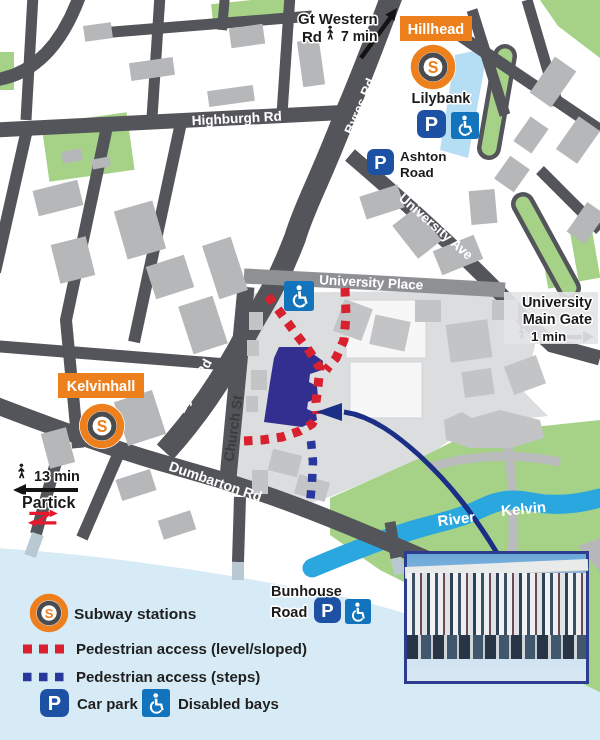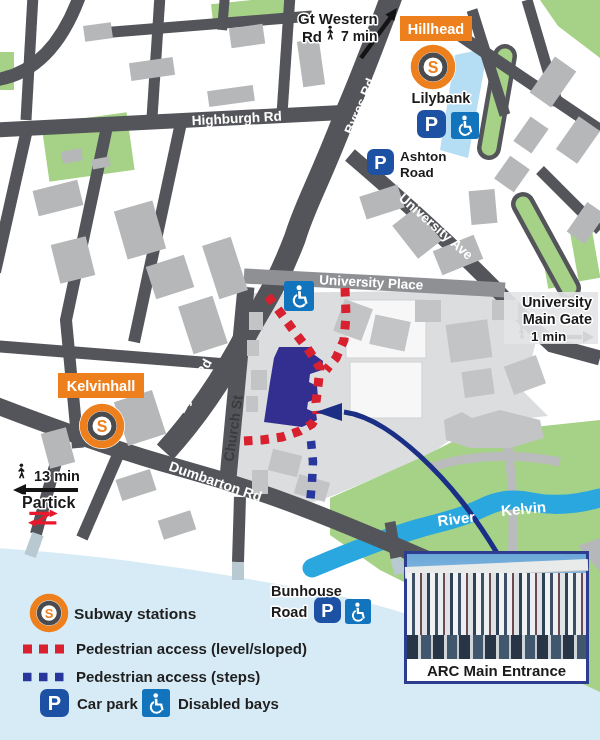--- a/index.html
+++ b/index.html
@@ -313,15 +313,14 @@
     <text x="77" y="709" font-size="15">Car park</text>
     <text x="178" y="709" font-size="15">Disabled bays</text>
   </g>
 </svg>
 
 
 <div class="photo">
   <div class="ph-beam"></div>
   <div class="ph-build"></div>
   <div class="ph-low"></div>
-  <div class="ph-cap">ARC Main Entrance</div>
 </div>
 </div>
 
 </body></html>

